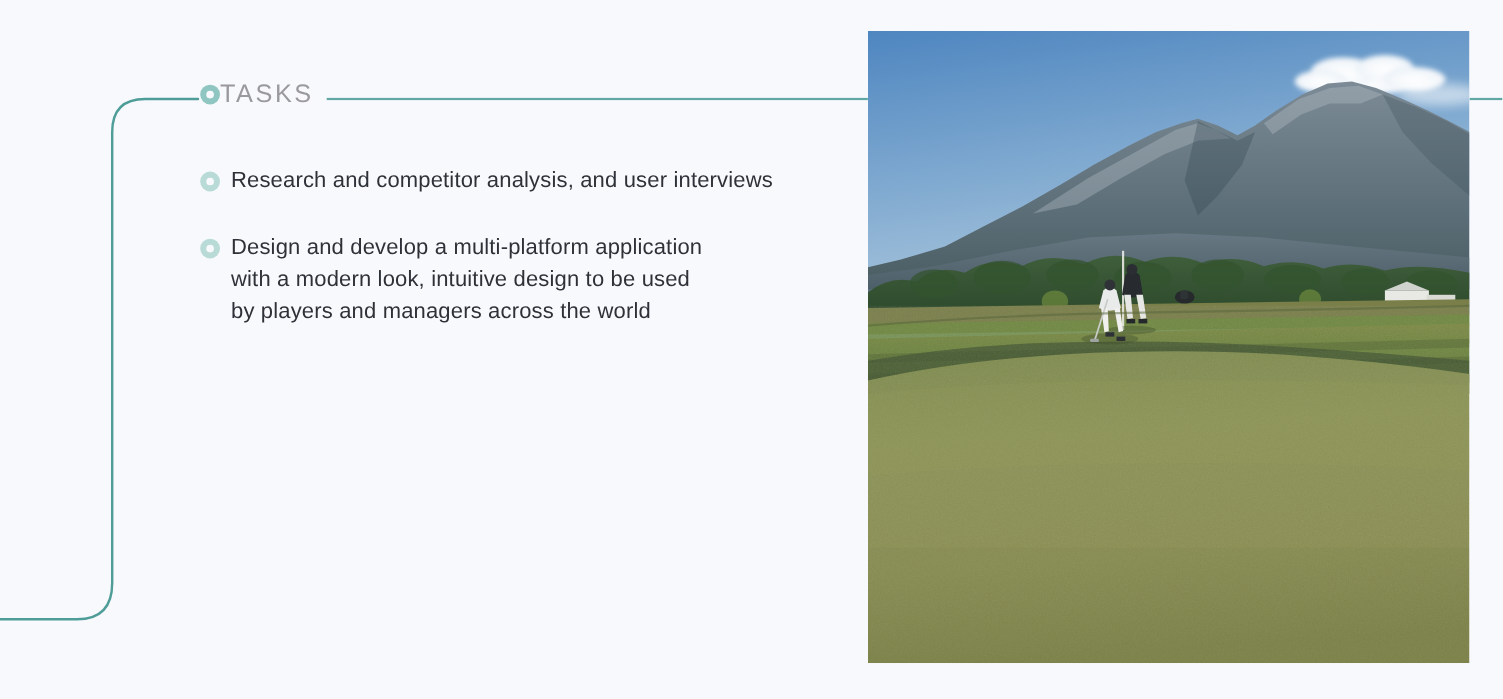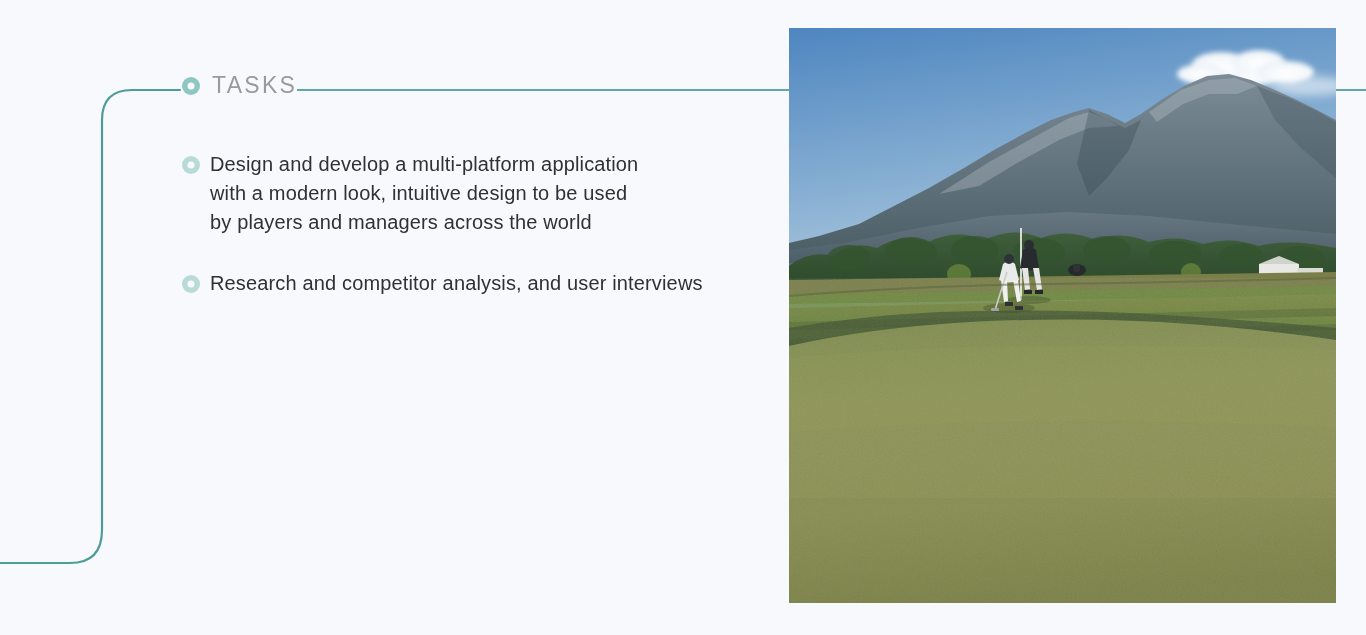--- a/index.html
+++ b/index.html
@@ -52,21 +52,20 @@
     background: #ffffff;
   }
 
   
   .heading {
     position: absolute;
     left: 182px;
     top: 74px;
     display: flex;
     align-items: center;
-    gap: 12px;
   }
   .heading-title {
     font-size: 23px;
     letter-spacing: 2.3px;
     color: #9a9a9e;
     font-weight: 400;
     line-height: 1;
     white-space: nowrap;
   }
 
@@ -157,28 +156,28 @@
 
   <div class="heading">
     <span class="ring ring-head"></span>
     <span class="heading-title">TASKS</span>
   </div>
 
   <div class="tasks">
 
     <div class="task-item">
       <span class="ring ring-bullet"></span>
+      <span class="task-text">Research and competitor analysis, and user interviews</span>
+    </div>
+
+    <div class="task-item">
+      <span class="ring ring-bullet"></span>
       <span class="task-text">Design and develop a multi-platform application
 with a modern look, intuitive design to be used
 by players and managers across the world</span>
-    </div>
-
-    <div class="task-item">
-      <span class="ring ring-bullet"></span>
-      <span class="task-text">Research and competitor analysis, and user interviews</span>
     </div>
 
 
   </div>
 
   <div class="photo">
     <svg width="547" height="575" viewBox="0 0 547 575">
       <defs>
         <linearGradient id="sky" x1="0" y1="0" x2="0.25" y2="1">
           <stop offset="0%" stop-color="#4e86c0"></stop>

